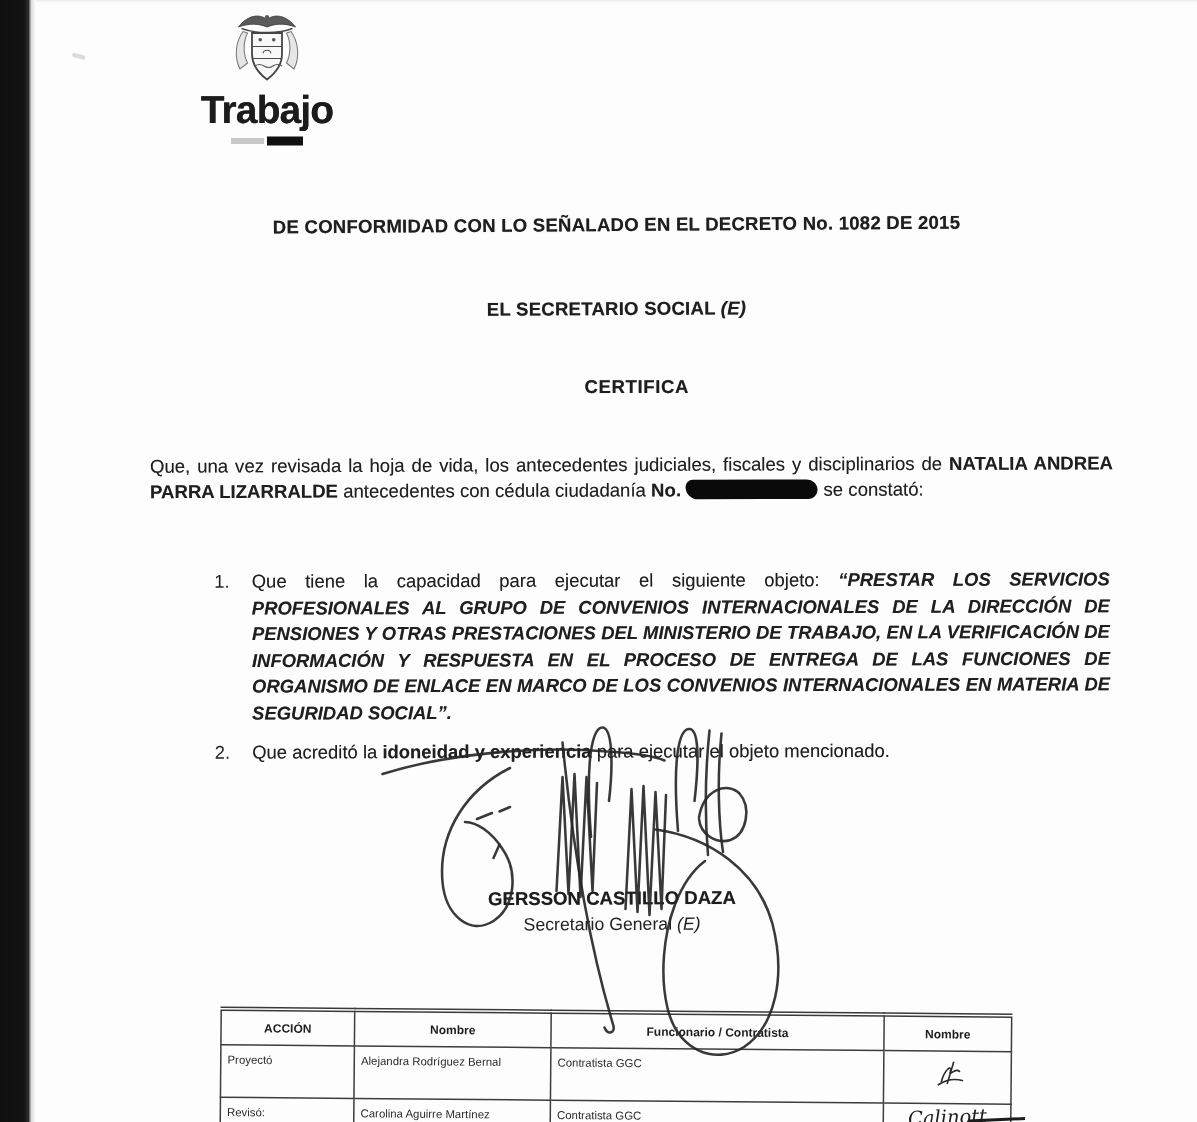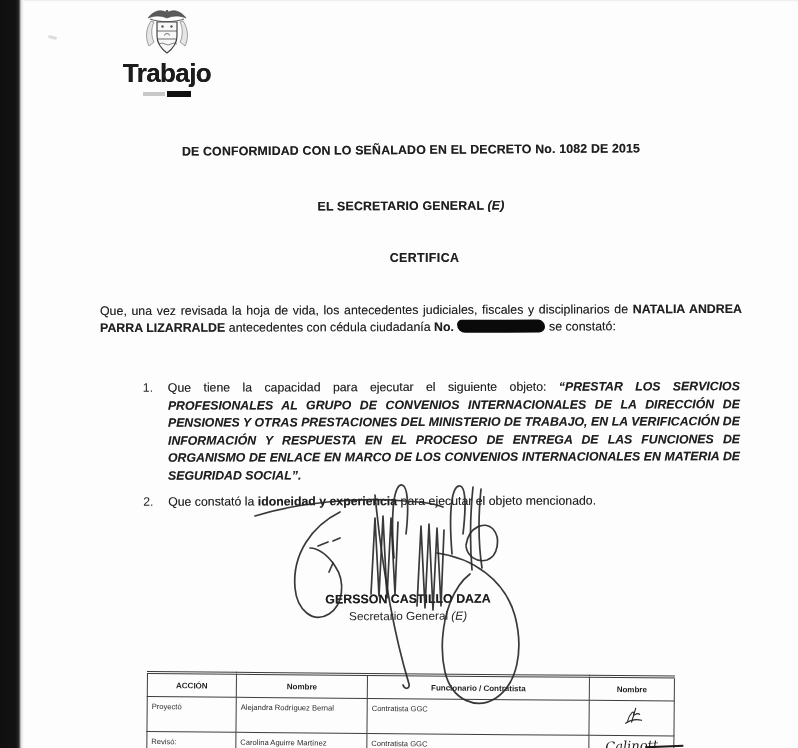--- a/index.html
+++ b/index.html
@@ -9,21 +9,21 @@
   }
   
   .film-edge{position:absolute;left:0;top:0;bottom:0;width:24px;
     background:linear-gradient(90deg,#0f0f0f 0,#131313 16px,#2e2e2e 19px,#8f8f8f 20px,#dedede 21px,#fff 24px);}
   .top-hairline{position:absolute;left:24px;right:0;top:0;height:2px;
     background:linear-gradient(#ebebeb,#ffffff);}
   .smudge{position:absolute;left:48px;top:36px;width:9px;height:3px;background:#dcdcdc;
     border-radius:2px;transform:rotate(14deg);}
 
   
-  .logo{position:absolute;left:117px;top:8px;width:100px;text-align:center;}
+  .logo{position:absolute;left:128px;top:8px;width:100px;text-align:center;}
   .logo .coat{display:block;margin:0 auto;}
   .logo .brand{font-size:26px;font-weight:bold;letter-spacing:-0.6px;color:#1c1c1c;
     margin-top:0;line-height:26px;text-shadow:0 0 .4px #333;}
   .logo .fineprint{display:flex;justify-content:center;align-items:center;gap:2px;margin-top:4px;height:8px;}
   .logo .fp-gray{width:22px;height:4px;background:#c8c8c8;filter:blur(.4px);}
   .logo .fp-black{width:24px;height:6px;background:#101010;}
 
   
   .center-band{position:absolute;left:24px;right:0;text-align:center;font-weight:bold;
     color:#1e1e1e;font-size:12.4px;letter-spacing:.15px;text-shadow:0 0 .45px rgba(0,0,0,.5);}
@@ -97,35 +97,35 @@
       </g>
     </svg>
     <div class="brand">Trabajo</div>
     <div class="fineprint">
       <div class="fp-gray"></div>
       <div class="fp-black"></div>
     </div>
   </div>
 
   <div class="center-band h-decree">DE CONFORMIDAD CON LO SEÑALADO EN EL DECRETO No. 1082 DE 2015</div>
-  <div class="center-band h-secretary"><span>EL SECRETARIO GENERAL </span><span class="it">(E)</span></div>
+  <div class="center-band h-secretary"><span>EL SECRETARIO SOCIAL </span><span class="it">(E)</span></div>
   <div class="center-band h-certifica">CERTIFICA</div>
 
   <div class="intro">
     <span>Que, una vez revisada la hoja de vida, los antecedentes judiciales, fiscales y disciplinarios de </span><span class="b">NATALIA ANDREA PARRA LIZARRALDE</span><span> antecedentes con cédula ciudadanía </span><span class="b">No.</span><span class="redaction"></span><span>se constató:</span>
   </div>
 
   <div class="items">
     <div class="item">
       <div class="num">1.</div>
       <div class="txt"><span>Que tiene la capacidad para ejecutar el siguiente objeto: </span><span class="quote">“PRESTAR LOS SERVICIOS PROFESIONALES AL GRUPO DE CONVENIOS INTERNACIONALES DE LA DIRECCIÓN DE PENSIONES Y OTRAS PRESTACIONES DEL MINISTERIO DE TRABAJO, EN LA VERIFICACIÓN DE INFORMACIÓN Y RESPUESTA EN EL PROCESO DE ENTREGA DE LAS FUNCIONES DE ORGANISMO DE ENLACE EN MARCO DE LOS CONVENIOS INTERNACIONALES EN MATERIA DE SEGURIDAD SOCIAL”.</span></div>
     </div>
     <div class="item">
       <div class="num">2.</div>
-      <div class="txt"><span>Que constató la </span><span class="b">idoneidad y experiencia</span><span> para ejecutar el objeto mencionado.</span></div>
+      <div class="txt"><span>Que acreditó la </span><span class="b">idoneidad y experiencia</span><span> para ejecutar el objeto mencionado.</span></div>
     </div>
   </div>
 
   <div class="signer">
     <div class="name">GERSSON CASTILLO DAZA</div>
     <div class="role"><span>Secretario General </span><span class="it">(E)</span></div>
   </div>
 
   <svg class="sig-overlay" viewBox="0 0 300 272">
     <path d="M25,40 C70,26 130,21 175,25 C192,26 206,28 213,31"></path>

